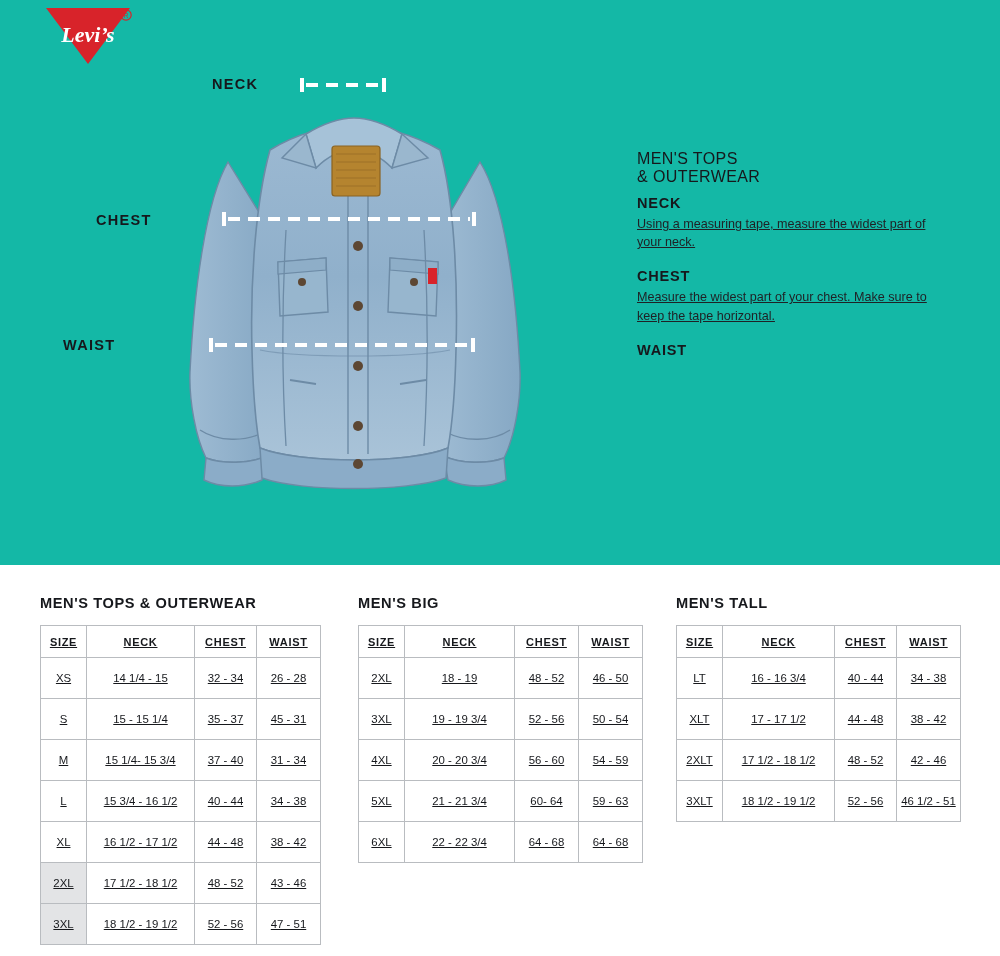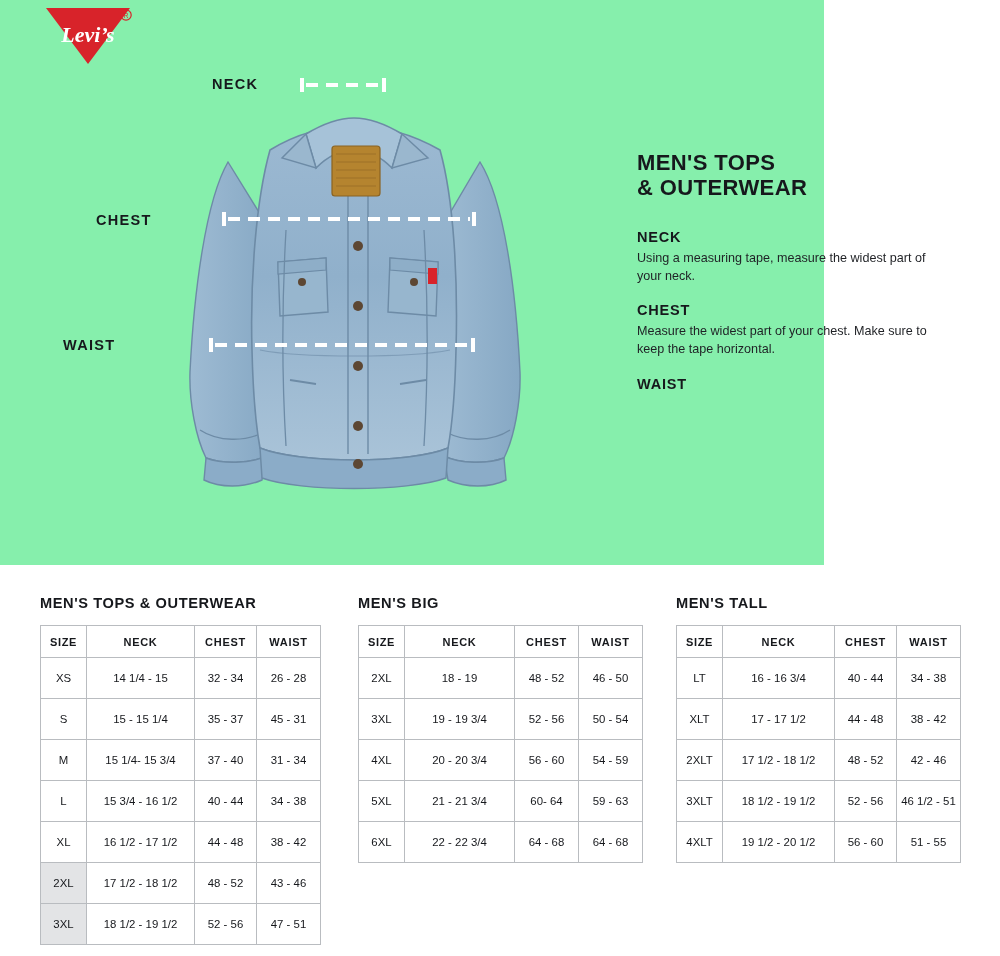--- a/index.html
+++ b/index.html
@@ -8,22 +8,22 @@
     width: 1000px; height: 956px;
     background: #ffffff;
     font-family: "Liberation Sans", sans-serif;
     color: #1a1a1a;
   }
   .page { position: relative; width: 1000px; height: 956px; overflow: hidden; }
 
   
   .hero {
     position: relative;
-    width: 824px; height: 565px;
-    background: #86efac;
+    width: 1000px; height: 565px;
+    background: #14b8a6;
     padding-left: 27px;
   }
   .logo {
     position: absolute; left: 40px; top: 6px;
     width: 96px; height: 62px;
   }
   .logo svg { display:block; }
 
   .jacket-wrap {
     position: absolute; left: 110px; top: 50px;
@@ -57,31 +57,31 @@
 
   .line-neck  { left: 300px; top: 78px;  width: 86px; }
   .line-chest { left: 222px; top: 212px; width: 254px; }
   .line-waist { left: 209px; top: 338px; width: 266px; }
 
   
   .hero-text {
     position: absolute; left: 637px; top: 150px; width: 300px;
   }
   .hero-title {
-    font-size: 22px; font-weight: bold; line-height: 1.15;
-    letter-spacing: 0.4px; margin: 0 0 28px 0; color: #16181c;
+    font-size: 16px; font-weight: normal; line-height: 1.15;
+    letter-spacing: 0.4px; margin: 0 0 8px 0; color: #16181c;
     white-space: pre-line;
   }
   .ht-block { margin-bottom: 17px; }
   .ht-head {
     font-size: 14.5px; font-weight: bold; letter-spacing: 0.8px;
     margin: 0 0 4px 0; color: #16181c;
   }
   .ht-body {
-    font-size: 12.6px; line-height: 1.45; margin: 0; color: #1f2125;
+    font-size: 12.6px; line-height: 1.45; margin: 0; color: #1f2125; text-decoration: underline;
   }
 
   
   .tables {
     position: absolute; top: 565px; left: 0;
     width: 1000px; height: 391px;
     background: #ffffff;
   }
   .tbl-block { position: absolute; top: 30px; }
   .tbl-a { left: 40px;  }
@@ -89,20 +89,21 @@
   .tbl-c { left: 676px; }
 
   .tbl-title {
     font-size: 14.6px; font-weight: bold; letter-spacing: 0.6px;
     margin: 0 0 14px 0; color: #16181c;
   }
   table {
     border-collapse: collapse;
     font-size: 11.4px;
     color: #16181c;
+    text-decoration: underline;
   }
   table td, table th {
     border: 1px solid #b9bcc0;
     text-align: center;
     vertical-align: middle;
     font-weight: normal;
     padding: 0 2px;
     height: 41px;
   }
   thead th {
@@ -406,24 +407,18 @@
               <td>17 1/2 - 18 1/2</td>
               <td>48 - 52</td>
               <td>42 - 46</td>
             </tr>
             <tr>
               <td>3XLT</td>
               <td>18 1/2 - 19 1/2</td>
               <td>52 - 56</td>
               <td>46 1/2 - 51</td>
             </tr>
-            <tr>
-              <td>4XLT</td>
-              <td>19 1/2 - 20 1/2</td>
-              <td>56 - 60</td>
-              <td>51 - 55</td>
-            </tr>
           </tbody>
       </table>
     </div>
 
   </div>
 </div>
 
 </body></html>

